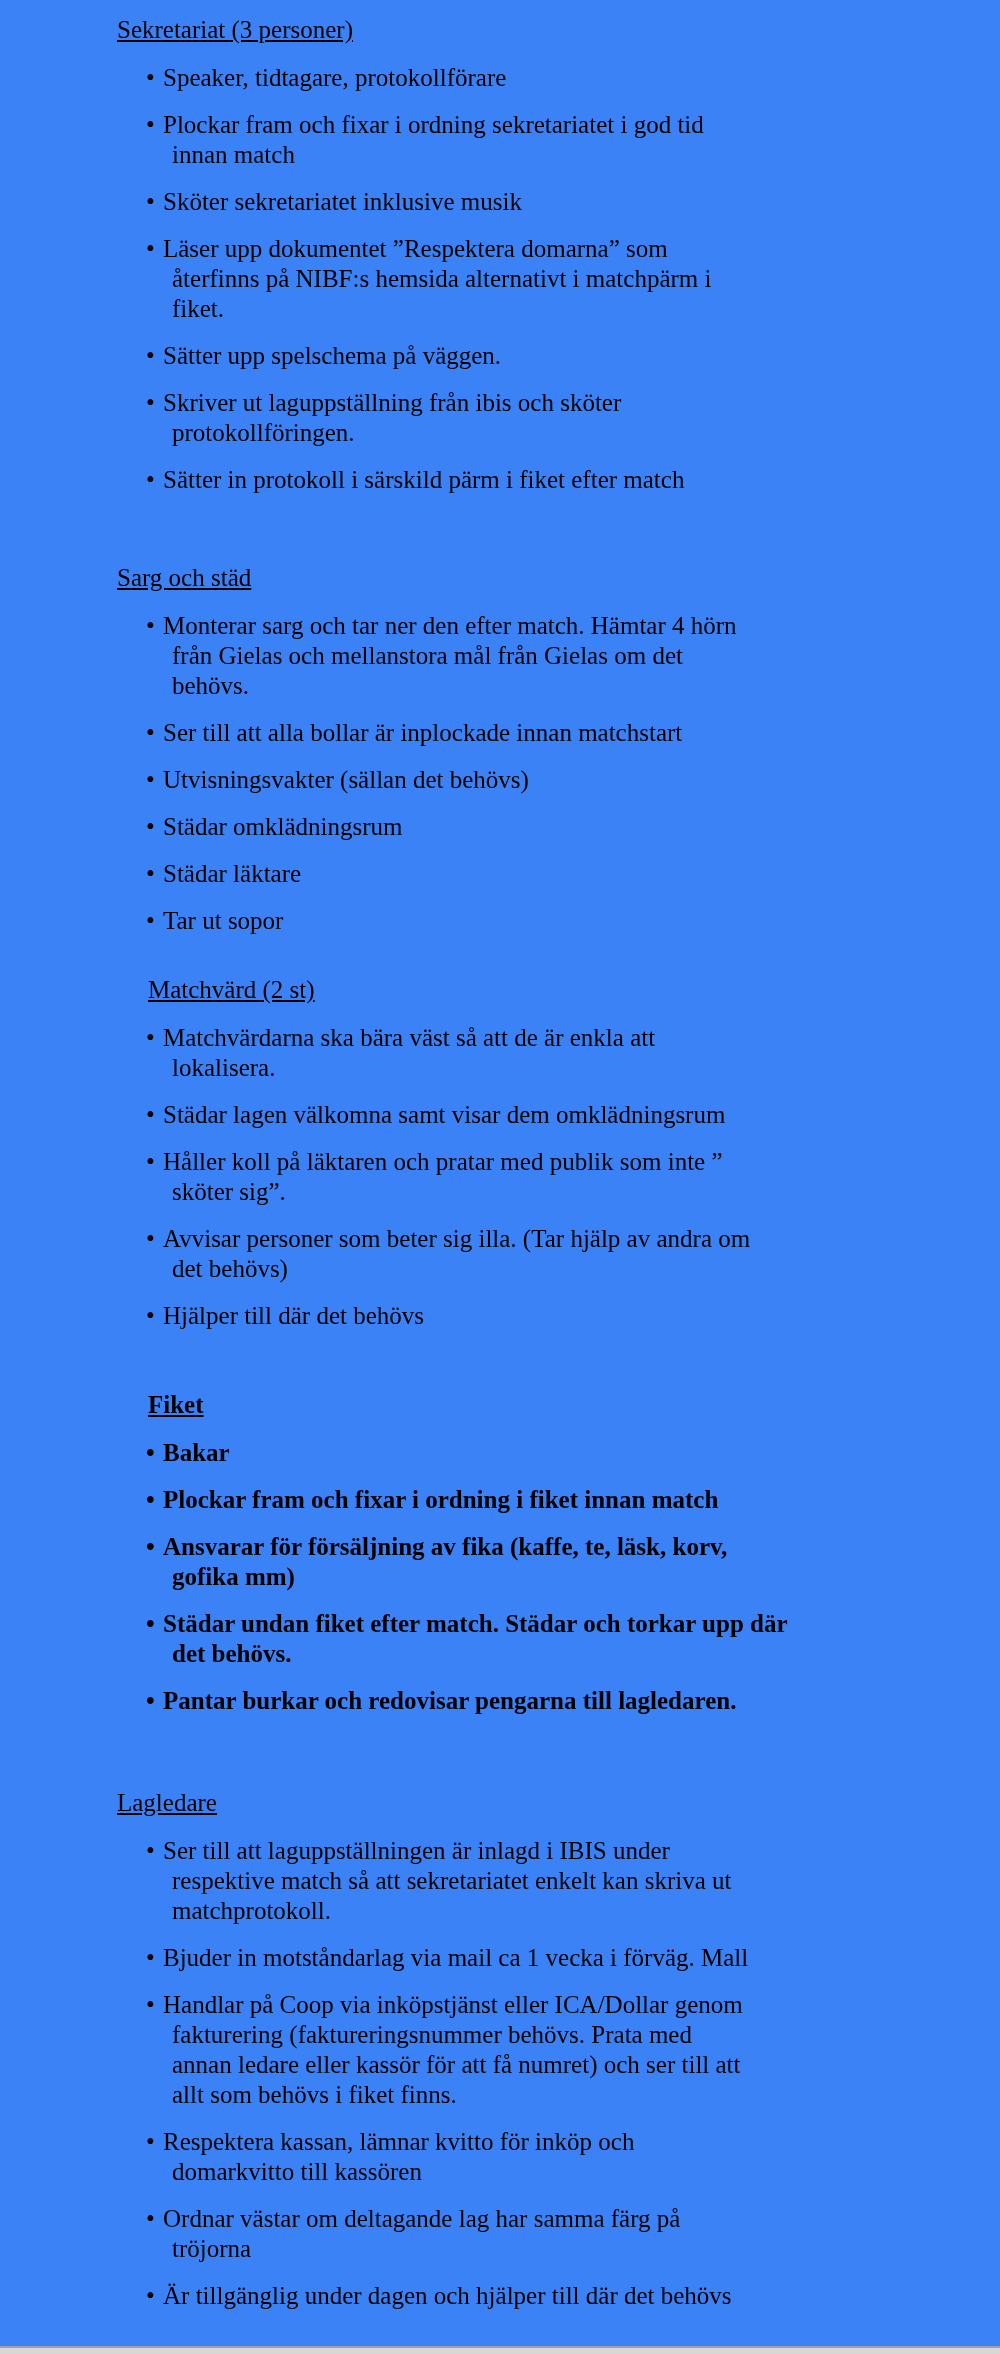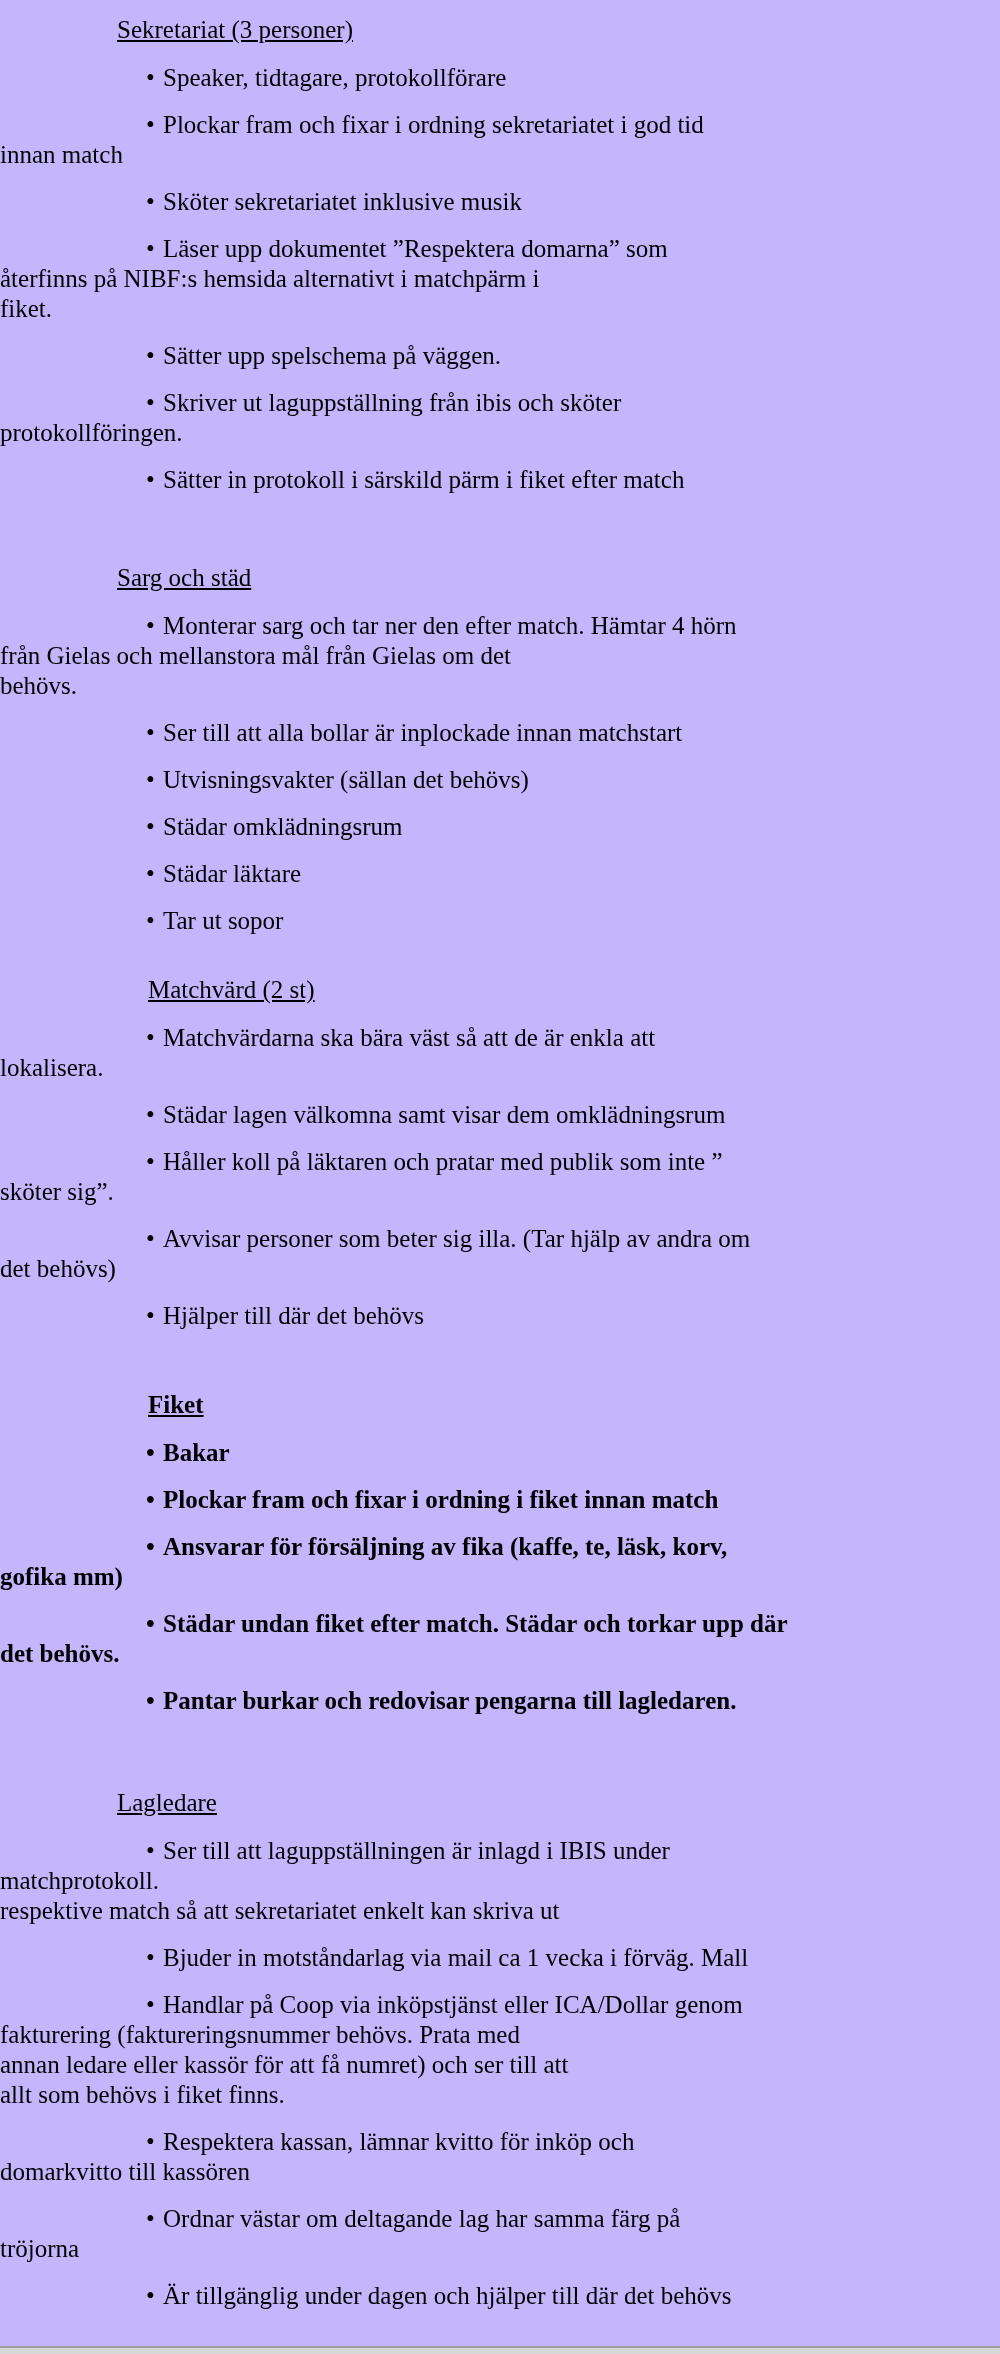--- a/index.html
+++ b/index.html
@@ -9,37 +9,38 @@
   }
   .doc {
     position: relative;
     width: 1000px;
     height: 2354px;
     overflow: hidden;
     font-family: "Liberation Serif", "DejaVu Serif", serif;
     font-size: 25px;
     line-height: 30px;
     color: #000000;
-    background: #c4b5fd;
+    background: #3b82f6;
   }
   .section { display: flow-root; }
   .section.s0 { margin-top: 15px; }
   .section.s1 { margin-top: 51px; }
   .section.s2 { margin-top: 22px; }
   .section.s3 { margin-top: 42px; font-weight: bold; }
   .section.s4 { margin-top: 55px; }
   .heading {
     text-decoration: underline;
     margin: 0 0 18px 0;
     white-space: nowrap;
   }
   .heading.indent-main { margin-left: 117px; }
   .heading.indent-sub  { margin-left: 148px; }
   .item { margin: 0 0 17px 0; }
   .line {
+    margin-left: 172px;
     white-space: nowrap;
   }
   .line.first {
     margin-left: 163px;
     position: relative;
   }
   .bullet {
     position: absolute;
     left: -17px;
     top: 0;
@@ -148,22 +149,22 @@
           <div class="line"><span>det behövs.</span></div>
         </div>
         <div class="item">
           <div class="line first"><span class="bullet">•</span><span>Pantar burkar och redovisar pengarna till lagledaren.</span></div>
         </div>
       </div>
       <div class="section s4">
         <div class="heading indent-main">Lagledare</div>
         <div class="item">
           <div class="line first"><span class="bullet">•</span><span>Ser till att laguppställningen är inlagd i IBIS under</span></div>
+          <div class="line"><span>respektive match så att sekretariatet enkelt kan skriva ut</span></div>
           <div class="line"><span>matchprotokoll.</span></div>
-          <div class="line"><span>respektive match så att sekretariatet enkelt kan skriva ut</span></div>
         </div>
         <div class="item">
           <div class="line first"><span class="bullet">•</span><span>Bjuder in motståndarlag via mail ca 1 vecka i förväg. Mall</span></div>
         </div>
         <div class="item">
           <div class="line first"><span class="bullet">•</span><span>Handlar på Coop via inköpstjänst eller ICA/Dollar genom</span></div>
           <div class="line"><span>fakturering (faktureringsnummer behövs. Prata med</span></div>
           <div class="line"><span>annan ledare eller kassör för att få numret) och ser till att</span></div>
           <div class="line"><span>allt som behövs i fiket finns.</span></div>
         </div>

